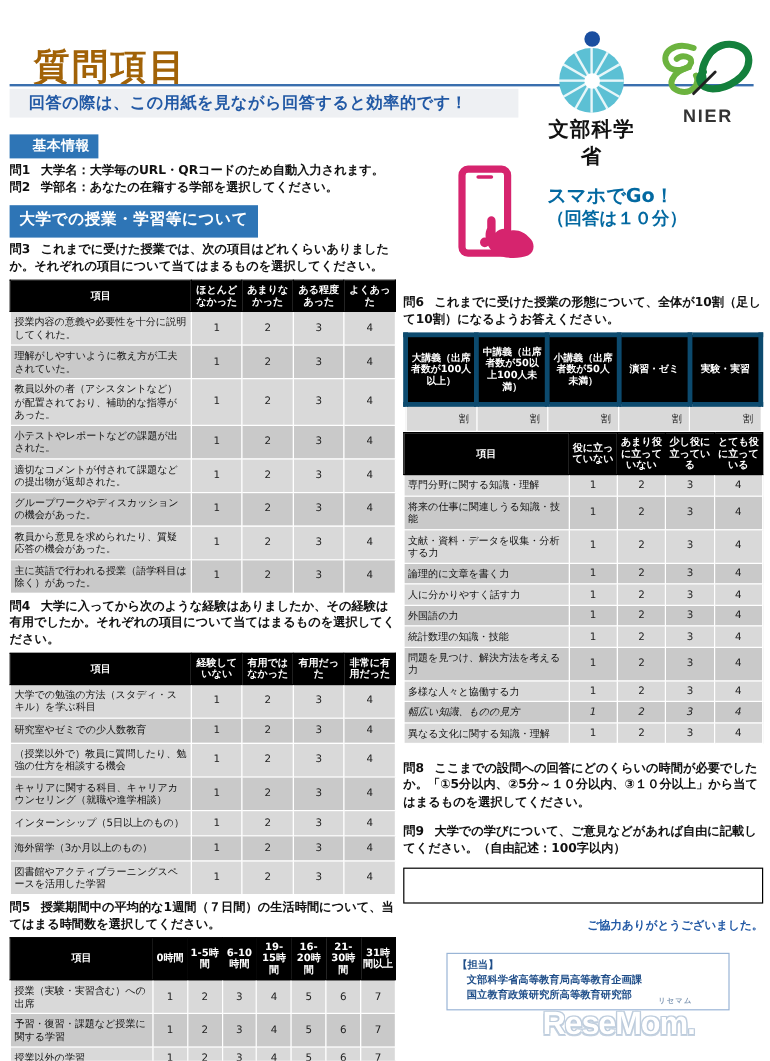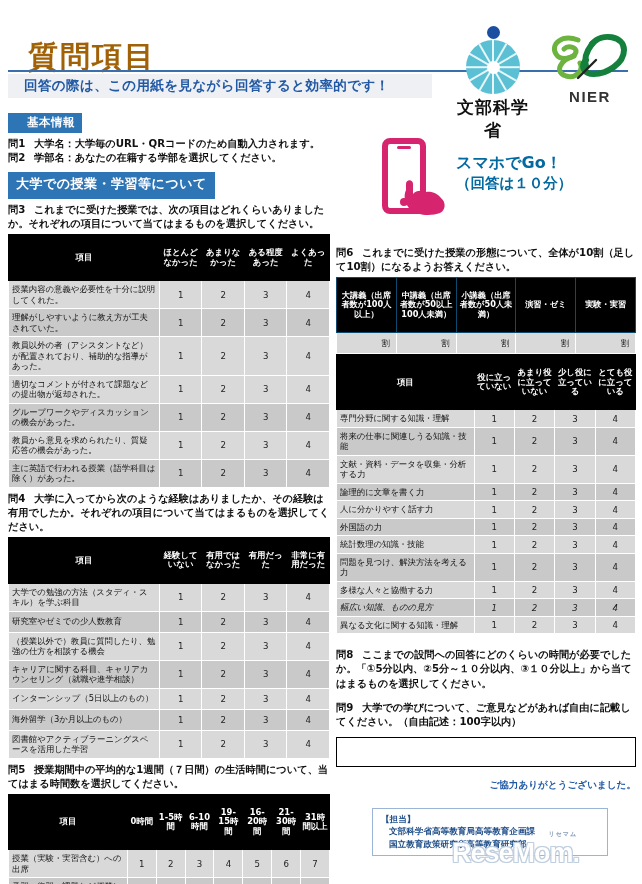--- a/index.html
+++ b/index.html
@@ -126,21 +126,21 @@
     width: 100%;
     table-layout: fixed;
     font-family: "DejaVu Sans", sans-serif;
   }
   table.grid th {
     background: #000000;
     color: #ffffff;
     font-size: 8.4px;
     font-weight: bold;
     line-height: 1.12;
-    padding: 13px 1px;
+    padding: 3px 1px;
     text-align: center;
     border: 1px solid #000000;
     vertical-align: middle;
     margin-left: 28px;
   }
   table.grid td.item {
     font-size: 8.4px;
     line-height: 1.25;
     padding: 3px 3px;
     text-align: left;
@@ -157,21 +157,21 @@
   }
   table.grid tr.r0 td { background: #d9d9d9; }
   table.grid tr.r1 td { background: #c9c9c9; }
 
   
   table.q6 { border-collapse: collapse; width: 100%; table-layout: fixed;
              font-family: "DejaVu Sans", sans-serif; }
   table.q6 th {
     background: #000000; color: #fff; font-size: 8.2px; font-weight: bold;
     line-height: 1.18; padding: 4px 2px; text-align: center;
-    border: 1px solid #0c4a6e; height: 46px; vertical-align: middle;
+    border: 4px solid #0c4a6e; height: 46px; vertical-align: middle;
   }
   table.q6 td {
     background: #d9d9d9; font-size: 8.4px; text-align: right;
     padding: 3px 6px 3px 2px; border: 1px solid #ffffff; height: 14px;
   }
   .freetext-box {
     margin-top: 8px;
     border: 1px solid #000;
     height: 30px;
     width: 100%;
@@ -344,20 +344,27 @@
             </tr>
             <tr class="r1" style="height: 22px;">
               <td class="item">理解がしやすいように教え方が工夫されていた。</td>
               <td class="opt">1</td>
               <td class="opt">2</td>
               <td class="opt">3</td>
               <td class="opt">4</td>
             </tr>
             <tr class="r0" style="height: 22px;">
               <td class="item">教員以外の者（アシスタントなど）が配置されており、補助的な指導があった。</td>
+              <td class="opt">1</td>
+              <td class="opt">2</td>
+              <td class="opt">3</td>
+              <td class="opt">4</td>
+            </tr>
+            <tr class="r1" style="height: 22px;">
+              <td class="item">小テストやレポートなどの課題が出された。</td>
               <td class="opt">1</td>
               <td class="opt">2</td>
               <td class="opt">3</td>
               <td class="opt">4</td>
             </tr>
             <tr class="r0" style="height: 22px;">
               <td class="item">適切なコメントが付されて課題などの提出物が返却された。</td>
               <td class="opt">1</td>
               <td class="opt">2</td>
               <td class="opt">3</td>

